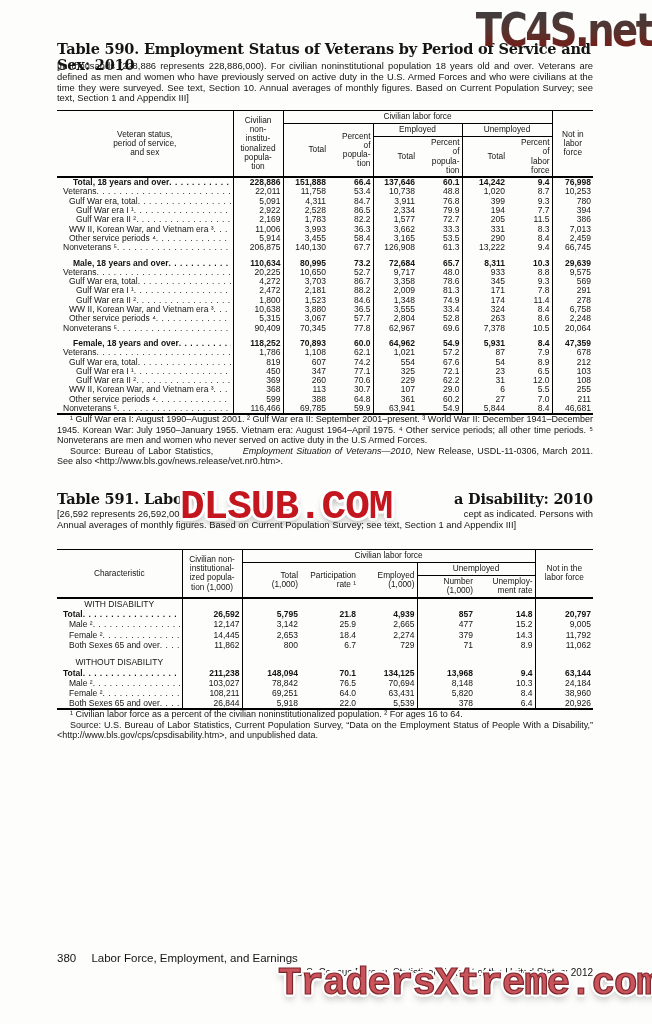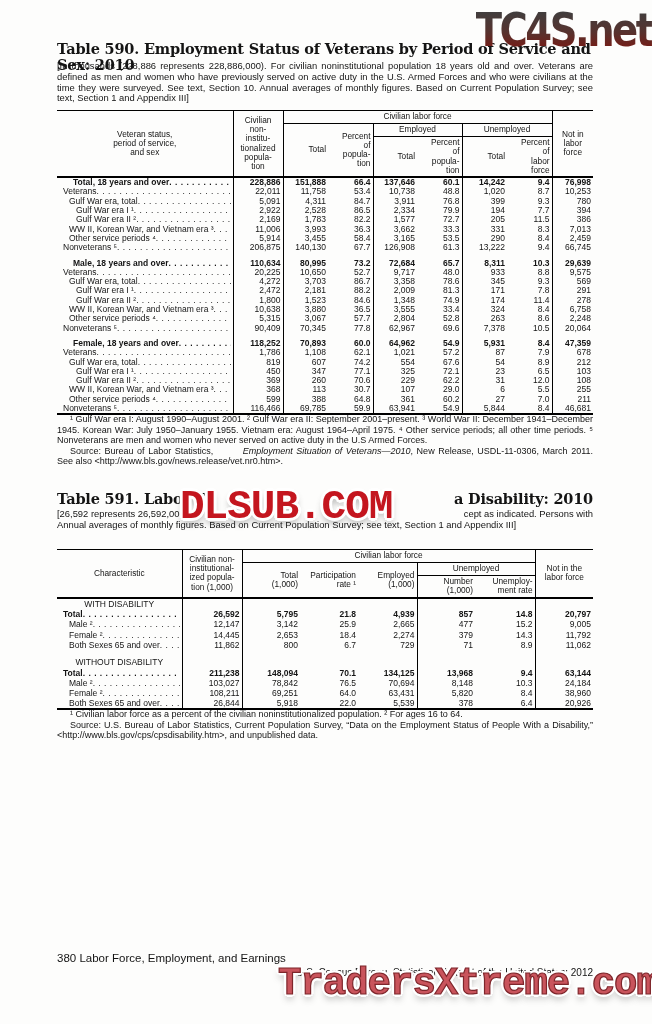--- a/index.html
+++ b/index.html
@@ -43,21 +43,21 @@
   .lb{white-space:nowrap;}
   .ld{flex:1 1 auto;min-width:0;overflow:hidden;white-space:nowrap;}
   .ld::after{content:" . . . . . . . . . . . . . . . . . . . . . . . . . . . . . . . . . . . . . . . . . . . . . . . . . .";letter-spacing:0.5px;}
   .ind0{padding-left:4px;} .ind1{padding-left:10px;} .ind2{padding-left:17px;} .ind3{padding-left:14px;}
   
   .fns{position:absolute;left:57px;width:536px;font-size:9px;line-height:10.6px;text-align:justify;}
   .fns590{top:414px;} .fns591{top:709px;}
   .fn{text-indent:13px;}
   
   .footer-line{position:absolute;left:57px;top:952px;font-size:11.5px;}
-  .footer-line .sect-title{}
+  .footer-line .sect-title{margin-left:12px;}
   .source-line{position:absolute;left:57px;top:967px;width:536px;text-align:right;font-size:10px;}
   
   .wm{position:absolute;font-family:Liberation Mono, monospace;font-weight:bold;white-space:nowrap;z-index:20;}
   .wm-top{top:2px;right:0px;font-family:"DejaVu Sans",sans-serif;font-size:47px;letter-spacing:-3px;
           transform:scaleX(0.82);transform-origin:right top;
           background:linear-gradient(#3f3f3f 15%,#57322e 55%,#7c1812 90%);
           -webkit-background-clip:text;background-clip:text;color:transparent;}
   .wm-mid{top:484px;left:180px;font-size:41px;letter-spacing:-1px;color:#c4161f;
           text-shadow:-3px 0 0 #fff,3px 0 0 #fff,0 -3px 0 #fff,0 3px 0 #fff,
                       -2px -2px 0 #fff,2px -2px 0 #fff,-2px 2px 0 #fff,2px 2px 0 #fff,

